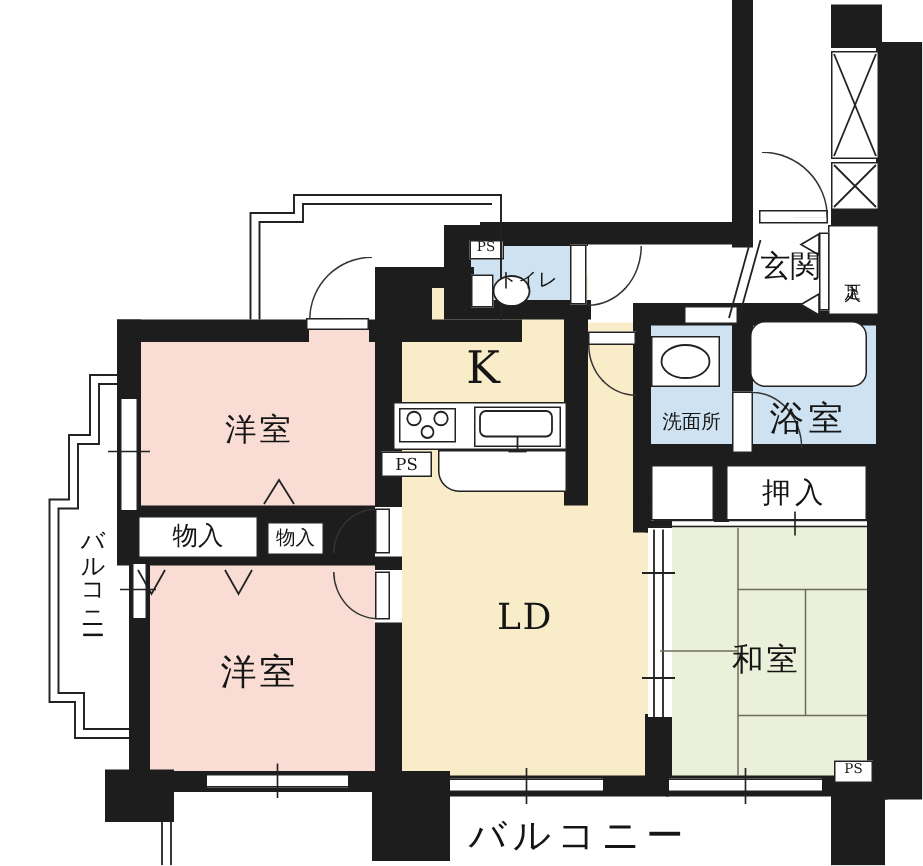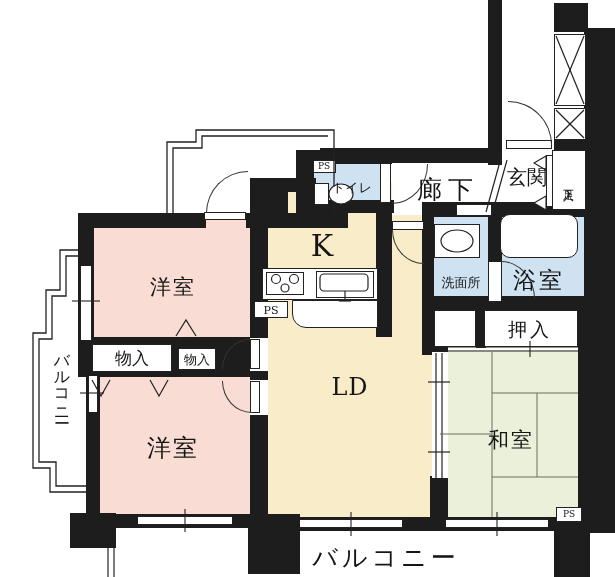--- a/index.html
+++ b/index.html
@@ -203,26 +203,25 @@
     </g>
   </svg>
 
   <div class="lbl" style="left:173px;top:287px;font-size:21px;letter-spacing:2px;">洋室</div>
   <div class="lbl" style="left:173px;top:448px;font-size:24px;letter-spacing:2px;">洋室</div>
   <div class="lbl" style="left:132px;top:358px;font-size:17px;">物入</div>
   <div class="lbl" style="left:197px;top:359px;font-size:13px;">物入</div>
   <div class="lbl lbl-v" style="left:62px;top:379px;font-size:16px;">バルコニー</div>
   <div class="lbl" style="left:322px;top:246px;font-size:30px;">K</div>
   <div class="lbl" style="left:352px;top:187px;font-size:13px;">トイレ</div>
-  <div class="lbl" style="left:448px;top:189px;font-size:25px;letter-spacing:6px;">廊下</div>
   <div class="lbl" style="left:527px;top:177px;font-size:20px;">玄関</div>
   <div class="lbl lbl-v" style="left:568px;top:181px;font-size:11px;">下足入</div>
   <div class="lbl" style="left:461px;top:282px;font-size:13px;">洗面所</div>
   <div class="lbl" style="left:539px;top:280px;font-size:23px;letter-spacing:3px;">浴室</div>
   <div class="lbl" style="left:530px;top:329px;font-size:19px;letter-spacing:3px;">押入</div>
-  <div class="lbl" style="left:350px;top:387px;font-size:24px;letter-spacing:1px;">LD</div>
+  <div class="lbl" style="left:350px;top:411px;font-size:24px;letter-spacing:1px;">LD</div>
   <div class="lbl" style="left:511px;top:440px;font-size:21px;letter-spacing:2px;">和室</div>
   <div class="lbl" style="left:386px;top:557px;font-size:25px;letter-spacing:4px;">バルコニー</div>
   <div class="lbl" style="left:324px;top:166px;font-size:9px;">PS</div>
   <div class="lbl" style="left:271px;top:310px;font-size:11px;">PS</div>
   <div class="lbl" style="left:569px;top:514px;font-size:9px;">PS</div>
 
 </div>
 
 </body></html>

